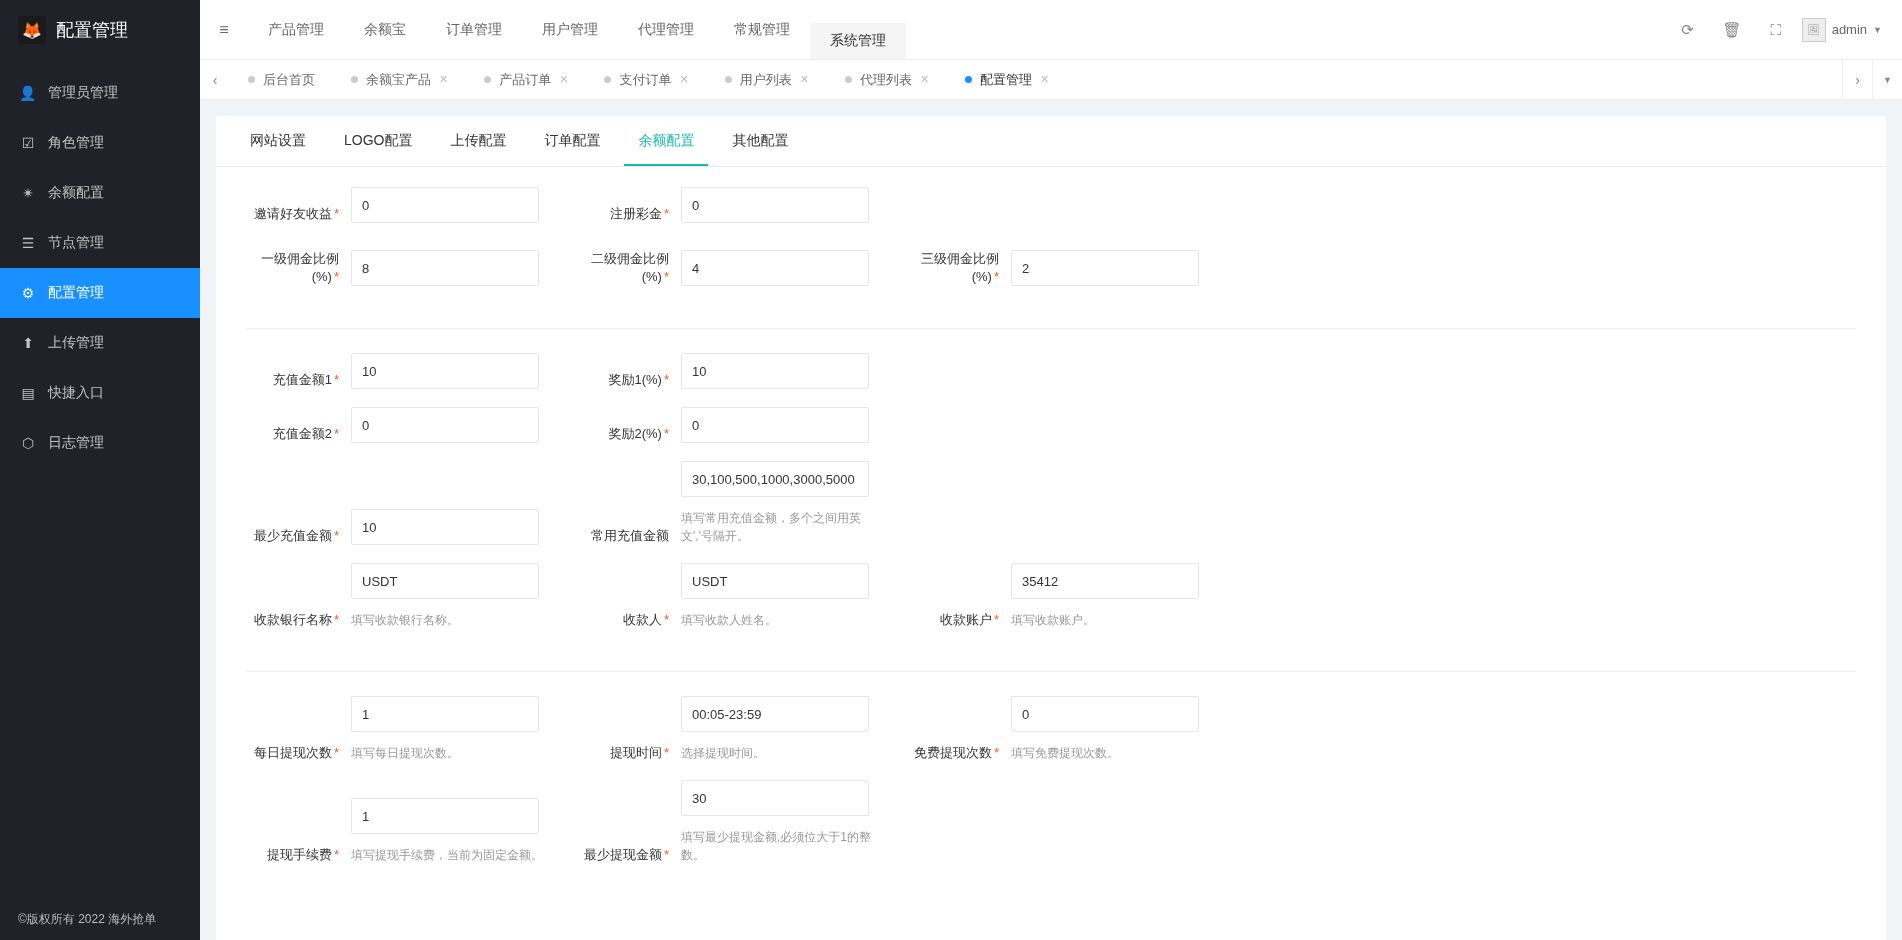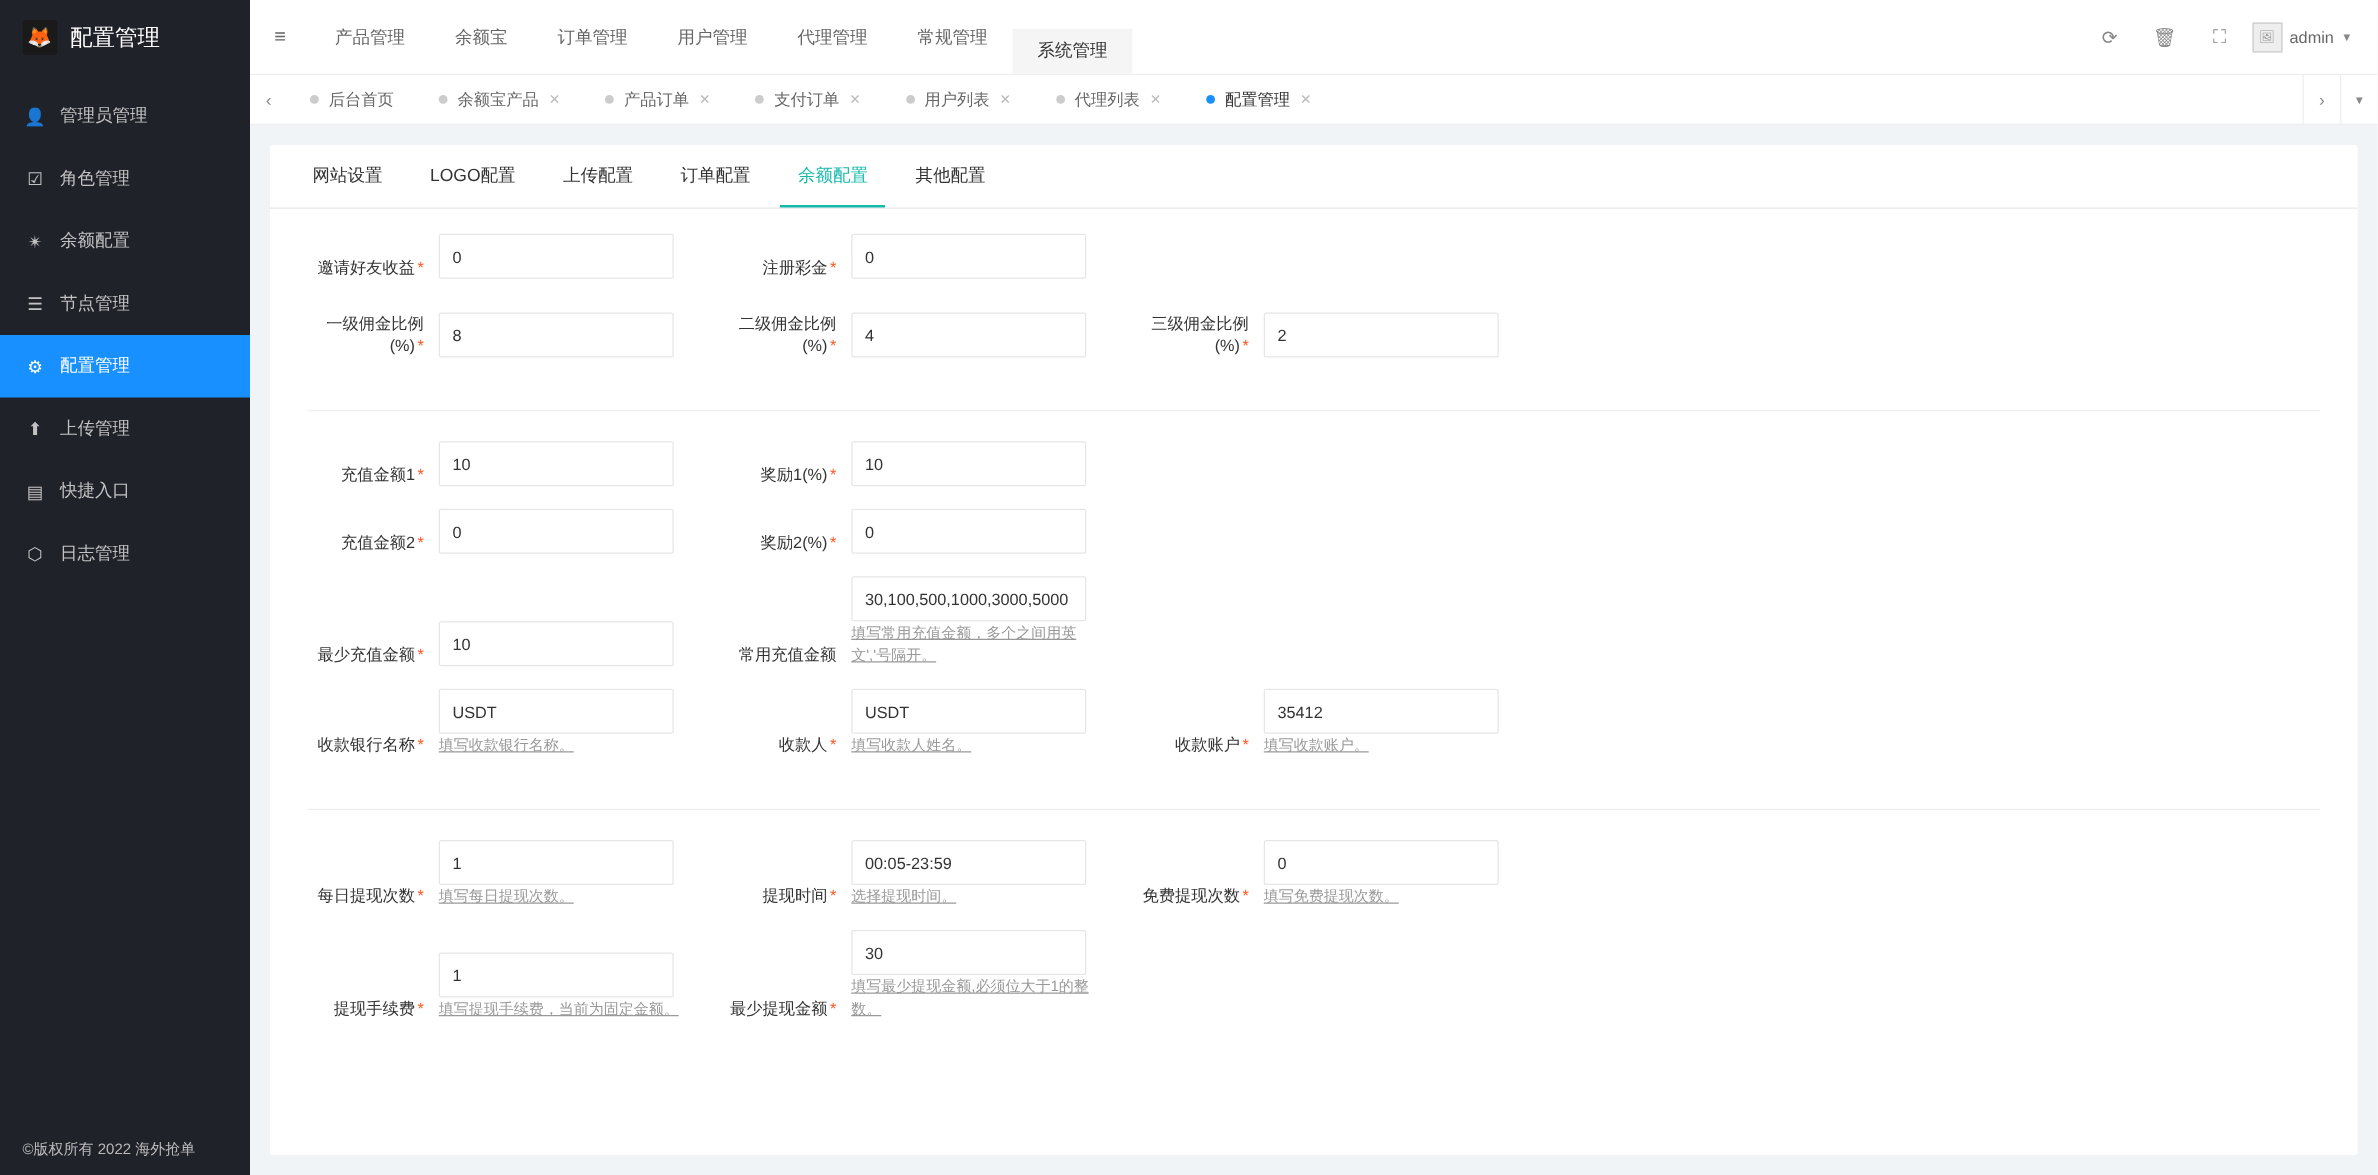--- a/index.html
+++ b/index.html
@@ -54,21 +54,21 @@
 
 .form { padding: 20px 30px; }
 .section { padding-bottom: 24px; border-bottom: 1px solid #eee; margin-bottom: 24px; }
 .section:last-child { border-bottom: none; }
 .form-row { display: flex; margin-bottom: 18px; }
 .form-group { display: flex; align-items: flex-end; width: 330px; }
 .form-label { width: 105px; text-align: right; padding-right: 12px; padding-top: 9px; font-size: 13px; color: #333; line-height: 1.4; }
 .form-label .req { color: #ff5722; margin-left: 2px; }
 .form-control-wrap { flex: 1; }
 .form-input { width: 188px; height: 36px; border: 1px solid #e6e6e6; padding: 0 10px; font-size: 13px; color: #333; border-radius: 2px; outline: none; }
-.form-help { margin-top: 0; font-size: 12px; color: #999; max-width: 200px; line-height: 1.5; text-decoration: underline; }
+.form-help { margin-top: 12px; font-size: 12px; color: #999; max-width: 200px; line-height: 1.5; }
 </style>
 </head>
 <body>
 
 <div class="layout">
   <aside class="sidebar">
     <div class="logo">
       <div class="logo-img">🦊</div>
       <div class="logo-title">配置管理</div>
     </div>

